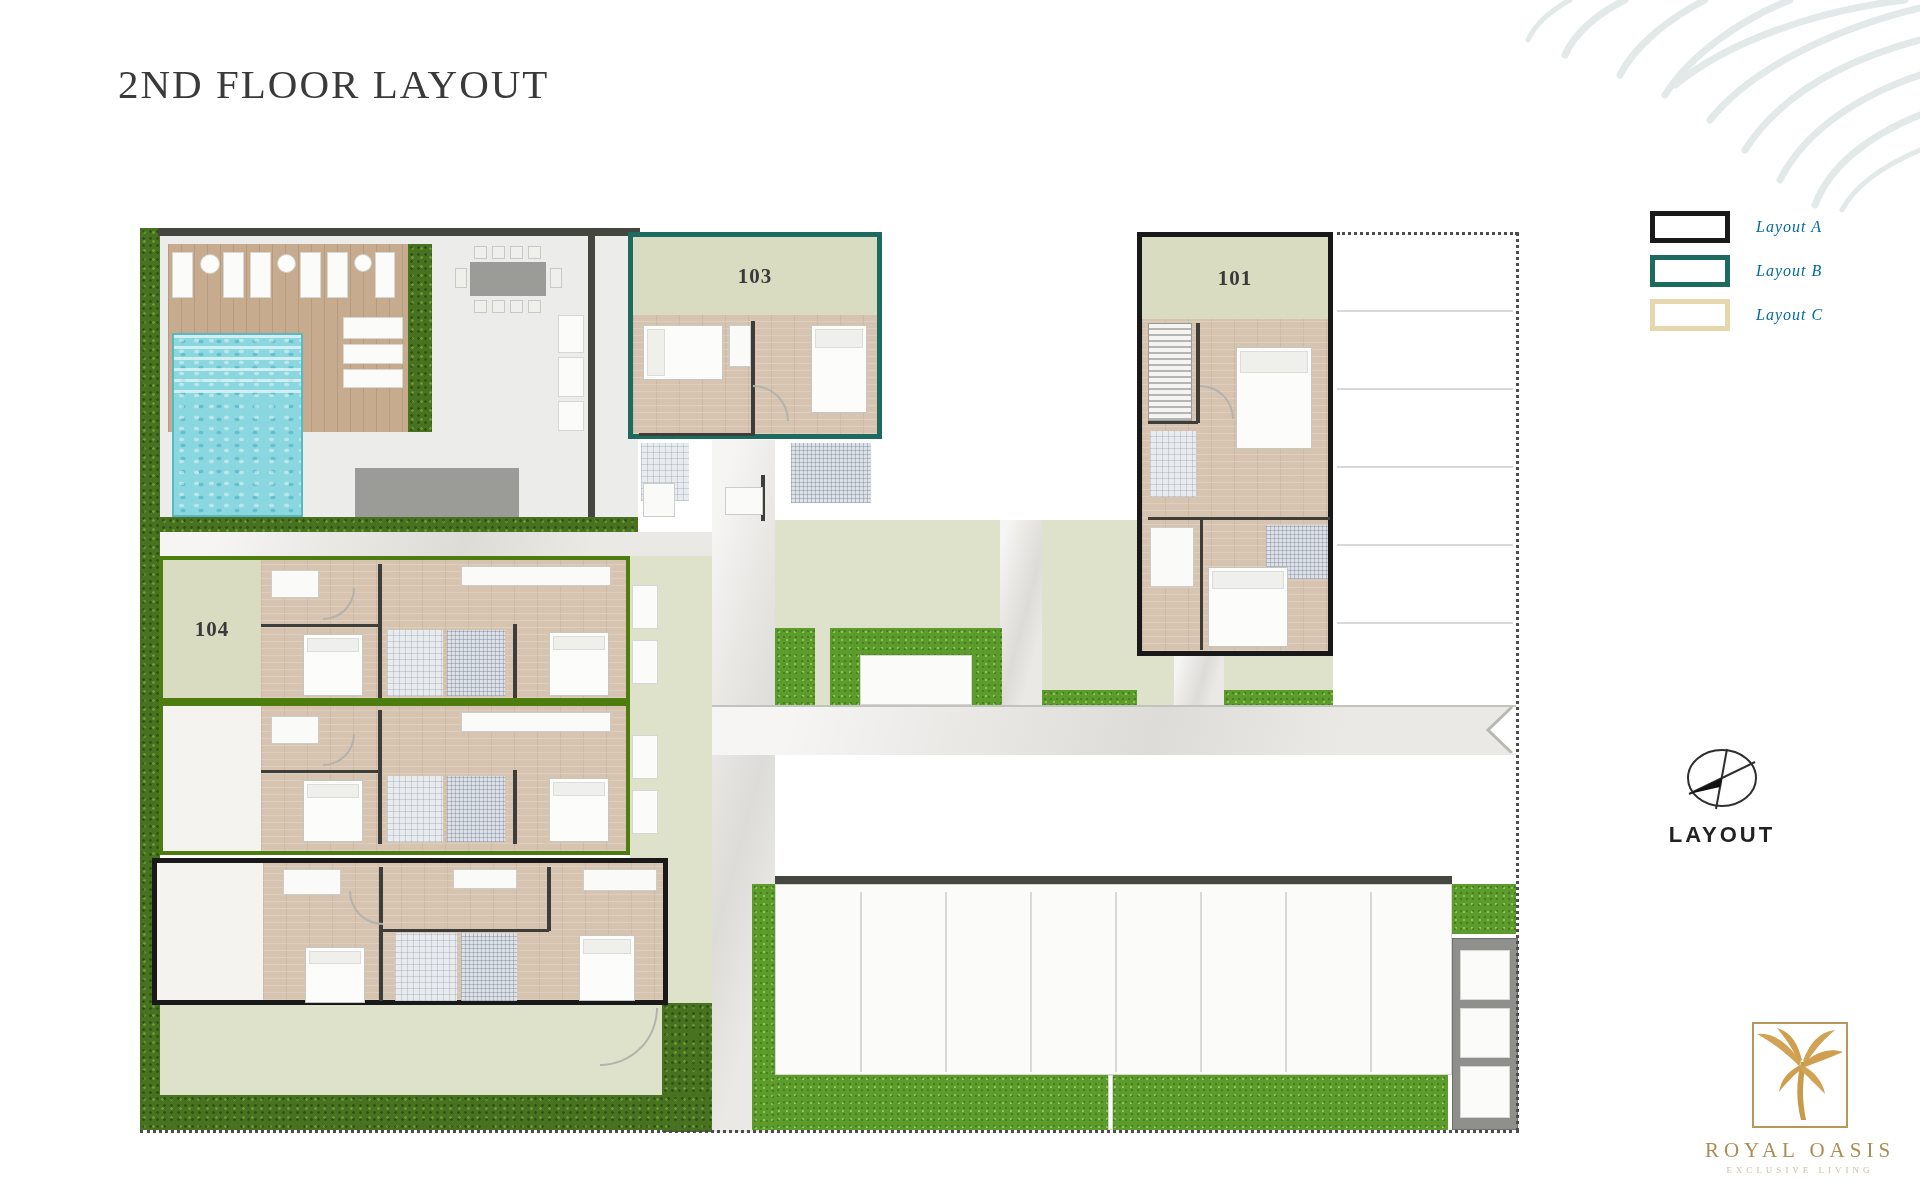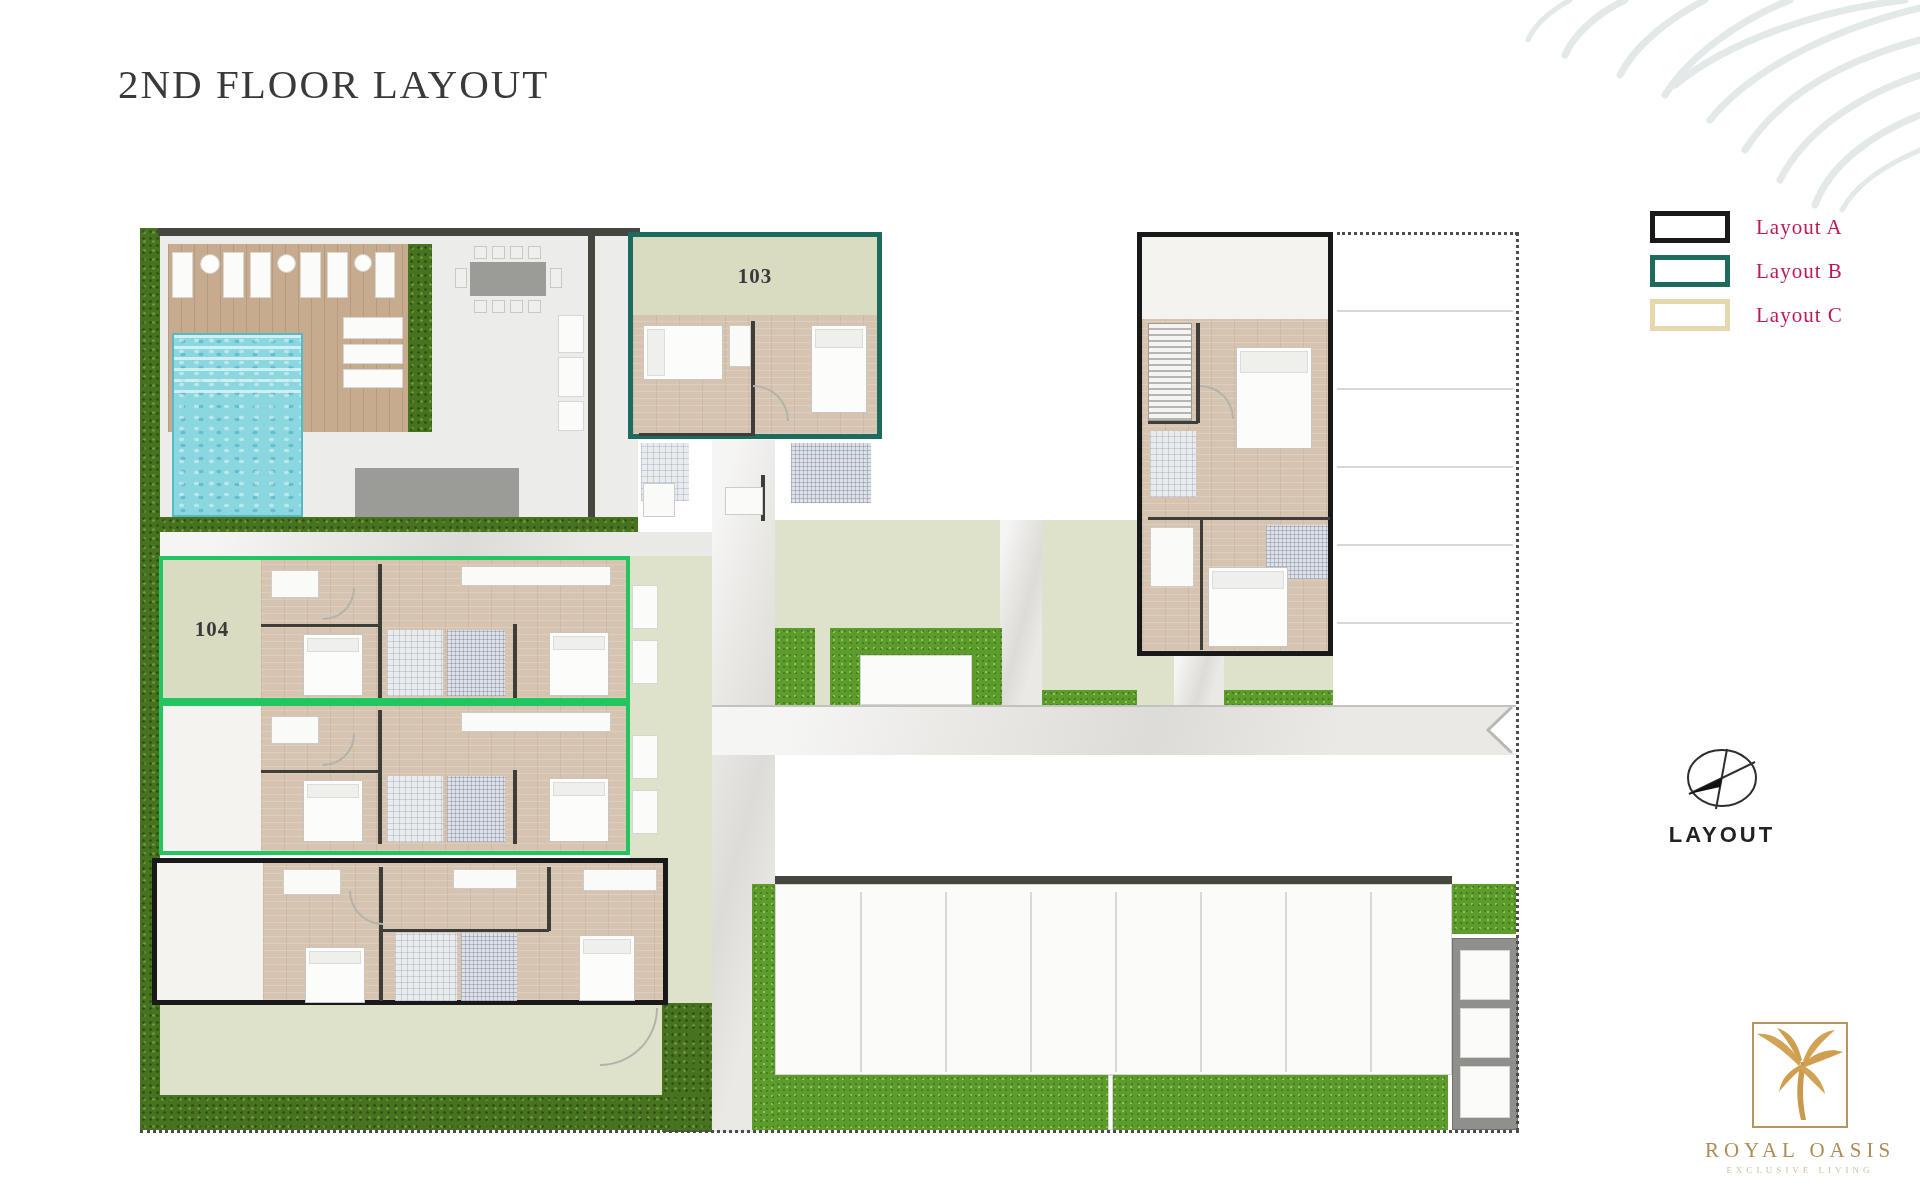--- a/index.html
+++ b/index.html
@@ -6,21 +6,21 @@
   body{width:1920px;height:1198px;position:relative;overflow:hidden;
        font-family:"Liberation Serif", serif;}
   
   #title{position:absolute;left:118px;top:60px;font-size:41px;letter-spacing:2px;
          color:#3a3a3a;font-weight:500;}
   #palm-watermark{position:absolute;right:0;top:0;pointer-events:none;}
   
   #legend{position:absolute;left:1650px;top:212px;}
   .legend-row{display:flex;align-items:center;height:30px;margin-bottom:14px;}
   .legend-swatch{width:70px;height:22px;border:5px solid #000;background:#fff;}
-  .legend-label{margin-left:26px;font-size:21px;color:#be185d;letter-spacing:1px;}
+  .legend-label{margin-left:26px;font-size:16px;color:#0369a1;letter-spacing:1px;font-style:italic;}
   
   #north{position:absolute;left:1652px;top:748px;width:140px;text-align:center;}
   #north .lbl{margin-top:6px;font-family:"Liberation Sans",sans-serif;font-weight:bold;
               font-size:22px;letter-spacing:3px;color:#222;}
   
   #logo{position:absolute;left:1650px;top:1022px;width:300px;text-align:center;}
   #logo .frame{margin:0 auto;width:92px;height:102px;border:2px solid #b6965a;
                display:flex;align-items:center;justify-content:center;}
   #logo .name{margin-top:10px;font-size:21px;letter-spacing:5px;color:#ad8d55;}
   #logo .tag{margin-top:2px;font-size:9px;letter-spacing:4px;color:#cdc1a4;}
@@ -59,21 +59,21 @@
   .sline-v{position:absolute;top:0;bottom:0;width:2px;background:#d8d8d4;}
   .sline-h{position:absolute;left:0;right:0;height:2px;background:#d8d8d4;}
   .arcq{background:transparent;}
   .c-tr{border-top:2px solid #b3b3ac;border-right:2px solid #b3b3ac;border-radius:0 100% 0 0;}
   .c-br{border-bottom:2px solid #b3b3ac;border-right:2px solid #b3b3ac;border-radius:0 0 100% 0;}
   .c-bl{border-bottom:2px solid #b3b3ac;border-left:2px solid #b3b3ac;border-radius:0 0 0 100%;}
   
   .unit{position:absolute;box-sizing:border-box;background:#f4f3ef;}
   .u-A{border:5px solid #191919;}
   .u-B{border:5px solid #1d6b5e;}
-  .u-C{border:4px solid #22c55e;}
+  .u-C{border:4px solid #4d7c0f;}
   .band{position:absolute;background:#d9dcc1;display:flex;align-items:center;
         justify-content:center;}
   .band .num{font-size:21px;font-weight:600;letter-spacing:1px;color:#3a3a3a;}
   .floor{position:absolute;background:#d6c4b0;background-image:
      repeating-linear-gradient(0deg,rgba(255,255,255,.18) 0 1px,transparent 1px 7px),
      repeating-linear-gradient(90deg,rgba(120,90,60,.10) 0 1px,transparent 1px 23px);}
   .f{position:absolute;box-sizing:border-box;}
   .f-bed{background:#fcfcfb;border:1px solid #c6c6c2;}
   .f-bed.v::before{content:"";position:absolute;left:3px;right:3px;top:3px;height:20%;
      background:#efefec;border:1px solid #dcdcd8;}
@@ -213,20 +213,23 @@
       <div class="f f-bed v" style="left: 178px; top: 88px; width: 56px; height: 88px;"></div>
       <div class="f f-white" style="left: 96px; top: 88px; width: 22px; height: 42px;"></div>
       <div class="f f-tile" style="left: 8px; top: 206px; width: 48px; height: 58px;"></div>
       <div class="f f-hatch" style="left: 158px; top: 206px; width: 80px; height: 60px;"></div>
       <div class="f f-white" style="left: 10px; top: 246px; width: 32px; height: 34px;"></div>
       <div class="f f-white" style="left: 92px; top: 250px; width: 38px; height: 28px;"></div>
       <div class="f arcq c-tr" style="left: 120px; top: 148px; width: 36px; height: 36px;"></div>
     </div>
     <div class="unit u-A" style="left: 1137px; top: 232px; width: 196px; height: 424px;">
       <div class="floor" style="inset: 82px 0px 0px;"></div>
+      <div class="band" style="left: 0px; right: 0px; top: 0px; height: 82px;">
+        <span class="num">101</span>
+      </div>
       <div class="f f-stairs" style="left: 6px; top: 86px; width: 44px; height: 98px;"></div>
       <div class="f f-wall" style="left: 54px; top: 86px; width: 4px; height: 100px;"></div>
       <div class="f f-wall" style="left: 6px; top: 184px; width: 50px; height: 3px;"></div>
       <div class="f f-wall" style="left: 6px; top: 280px; width: 182px; height: 3px;"></div>
       <div class="f f-wall" style="left: 58px; top: 283px; width: 3px; height: 130px;"></div>
       <div class="f f-bed v" style="left: 94px; top: 110px; width: 76px; height: 102px;"></div>
       <div class="f f-tile" style="left: 8px; top: 194px; width: 46px; height: 66px;"></div>
       <div class="f f-white" style="left: 8px; top: 290px; width: 44px; height: 60px;"></div>
       <div class="f f-hatch" style="left: 124px; top: 288px; width: 62px; height: 54px;"></div>
       <div class="f f-bed v" style="left: 66px; top: 330px; width: 80px; height: 80px;"></div>

